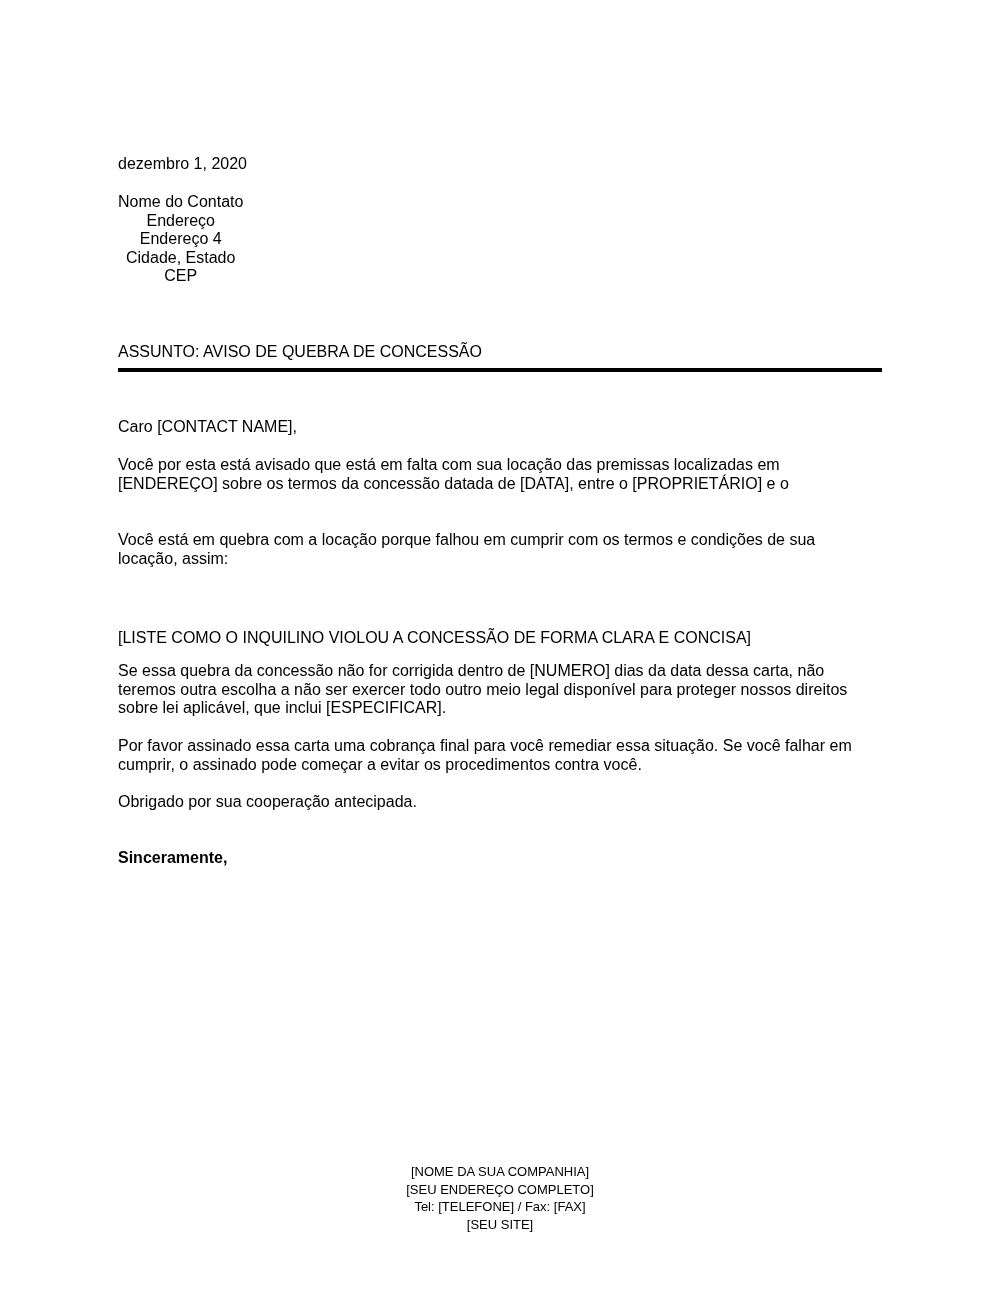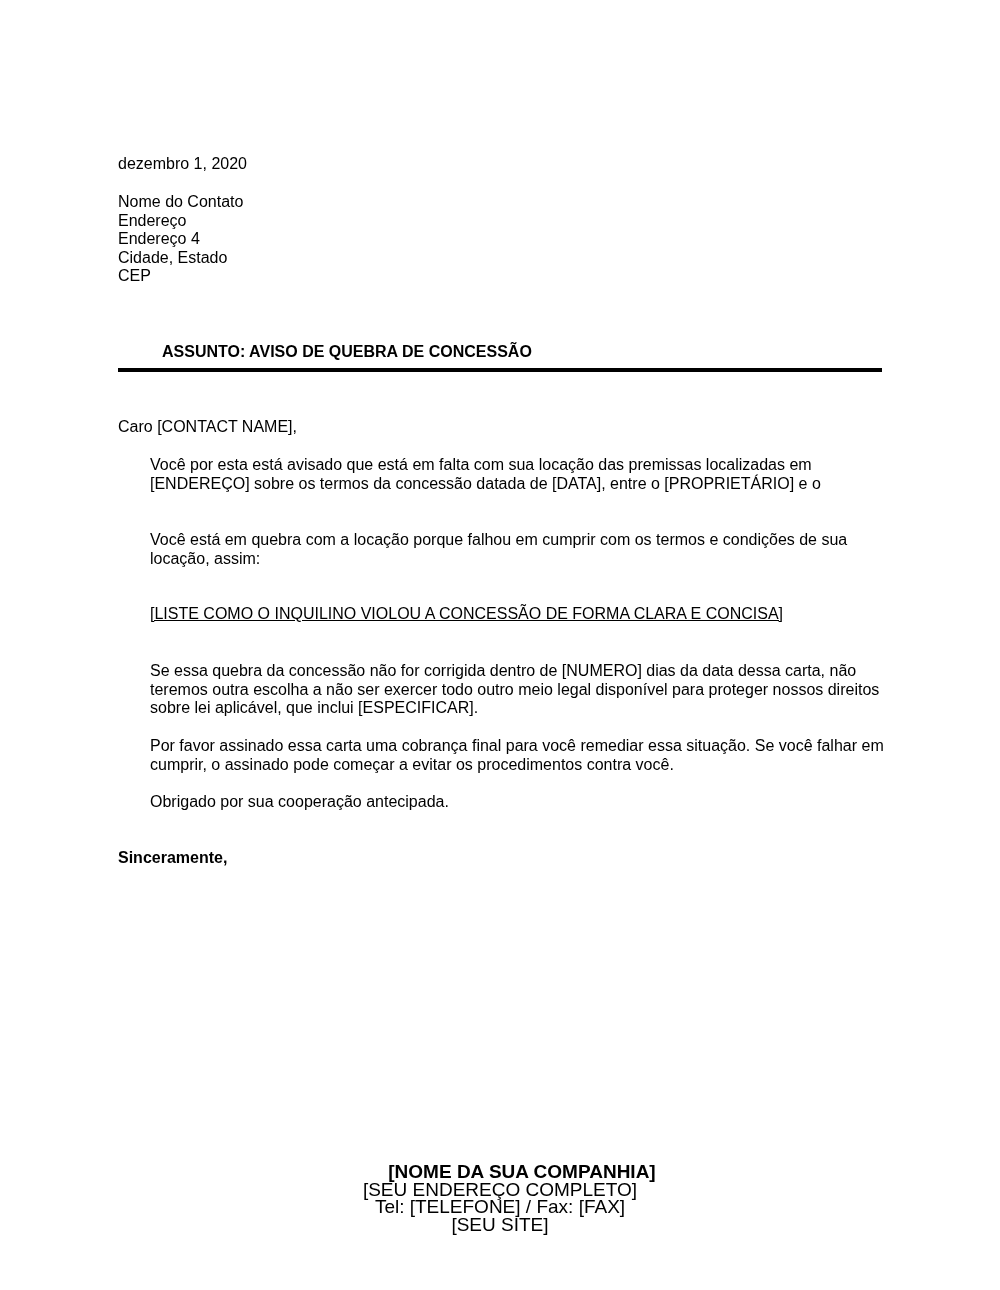--- a/index.html
+++ b/index.html
@@ -1,34 +1,34 @@
 <!DOCTYPE html>
 <html><head>
   <meta charset="utf-8">
   <style>
     html, body { margin: 0; padding: 0; background: #ffffff; }
     body { width: 1000px; height: 1290px; position: relative; overflow: hidden;
       font-family: "Liberation Sans", sans-serif; color: #000; font-size: 16px; }
     .page { position: absolute; left: 0; top: 0; width: 1000px; height: 1290px; }
     .abs { position: absolute; left: 118px; }
     .line { line-height: 18.5px; white-space: nowrap; }
-    .para { position: absolute; left: 118px; width: 770px; line-height: 18.5px; margin-left: 32px; }
-    .bold { font-weight: bold; margin-left: 44px; }
+    .para { position: absolute; left: 118px; width: 770px; line-height: 18.5px; }
+    .bold { font-weight: normal; }
     .rule { position: absolute; left: 118px; top: 368px; width: 764px; height: 4px; background: #000; }
     .footer { position: absolute; left: 300px; width: 400px; top: 1163px; text-align: center;
-      font-size: 19px; line-height: 17.5px; }
+      font-size: 13px; line-height: 17.5px; }
   </style>
 </head>
 <body>
 
 <div class="page">
 
   <div class="abs line" style="top:155px;">dezembro 1, 2020</div>
 
-  <div class="abs" style="top:193px;">
+  <div class="abs" style="top:193px;text-align:center;">
     <div class="line">Nome do Contato</div>
     <div class="line">Endereço</div>
     <div class="line">Endereço 4</div>
     <div class="line">Cidade, Estado</div>
     <div class="line">CEP</div>
   </div>
 
   <div class="abs line bold" style="top:343px;">ASSUNTO: AVISO DE QUEBRA DE CONCESSÃO</div>
   <div class="rule"></div>
 
@@ -37,21 +37,21 @@
   <div class="para" style="top:456px;">
     <div class="line">Você por esta está avisado que está em falta com sua locação das premissas localizadas em</div>
     <div class="line">[ENDEREÇO] sobre os termos da concessão datada de [DATA], entre o [PROPRIETÁRIO] e o</div>
   </div>
 
   <div class="para" style="top:531px;">
     <div class="line">Você está em quebra com a locação porque falhou em cumprir com os termos e condições de sua</div>
     <div class="line">locação, assim:</div>
   </div>
 
-  <div class="para" style="top:605px;text-decoration:underline;">
+  <div class="para" style="top:629px;">
     <div class="line">[LISTE COMO O INQUILINO VIOLOU A CONCESSÃO DE FORMA CLARA E CONCISA]</div>
   </div>
 
   <div class="para" style="top:662px;">
     <div class="line">Se essa quebra da concessão não for corrigida dentro de [NUMERO] dias da data dessa carta, não</div>
     <div class="line">teremos outra escolha a não ser exercer todo outro meio legal disponível para proteger nossos direitos</div>
     <div class="line">sobre lei aplicável, que inclui [ESPECIFICAR].</div>
   </div>
 
   <div class="para" style="top:737px;">

